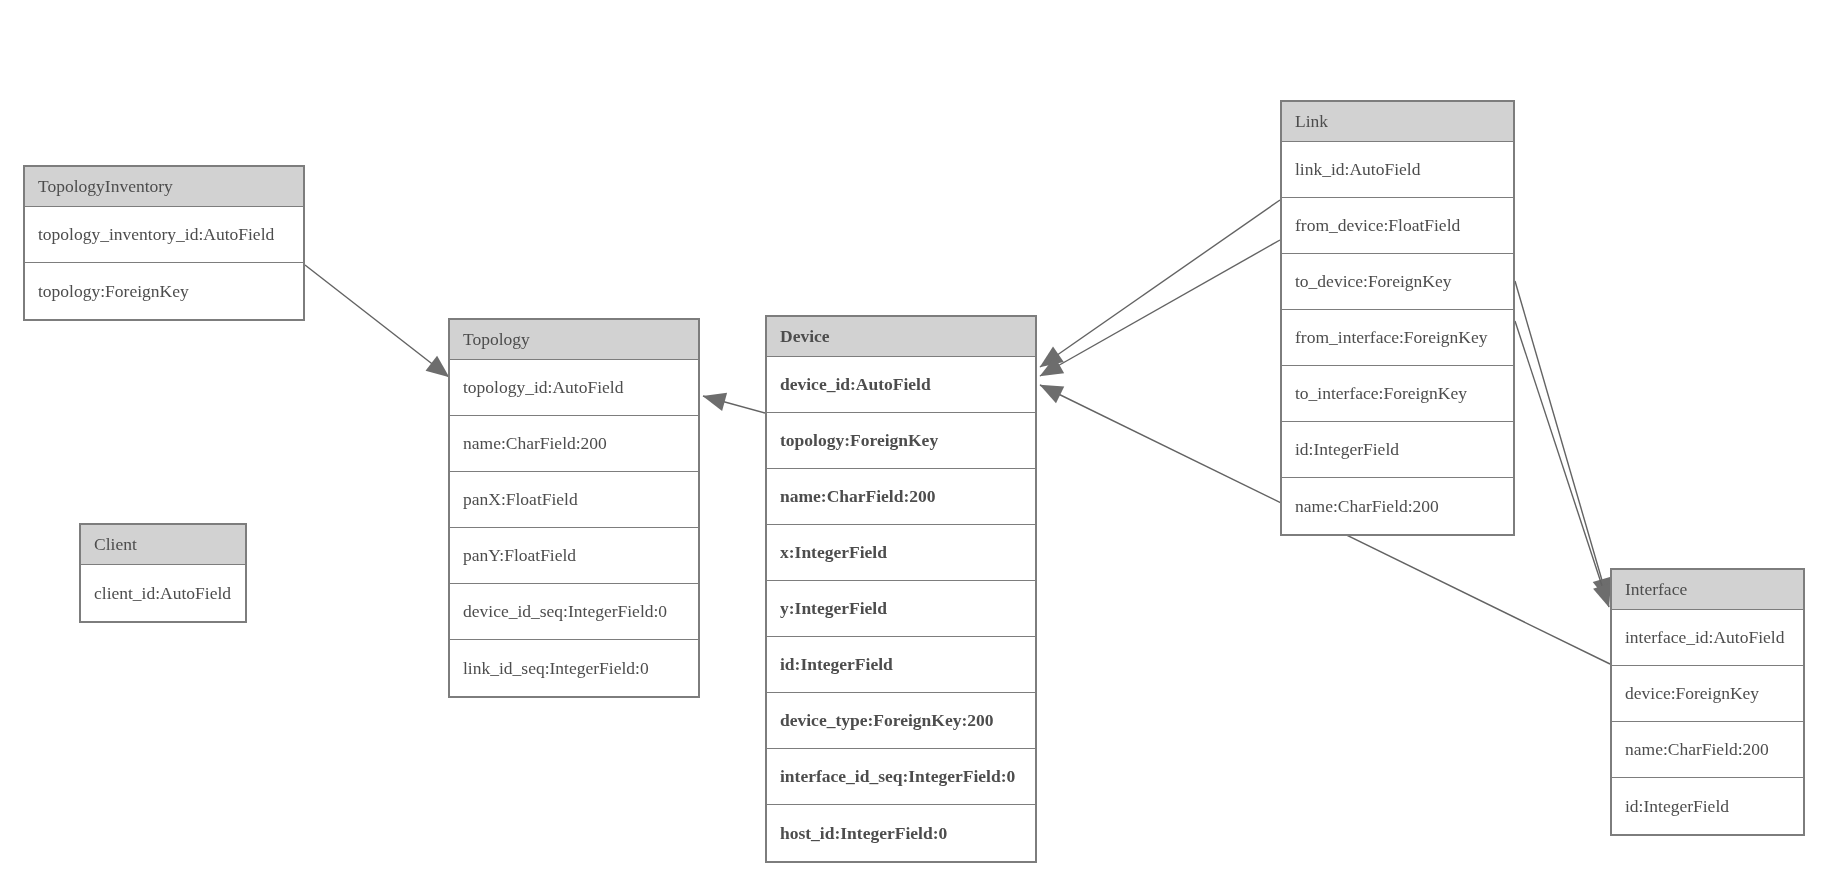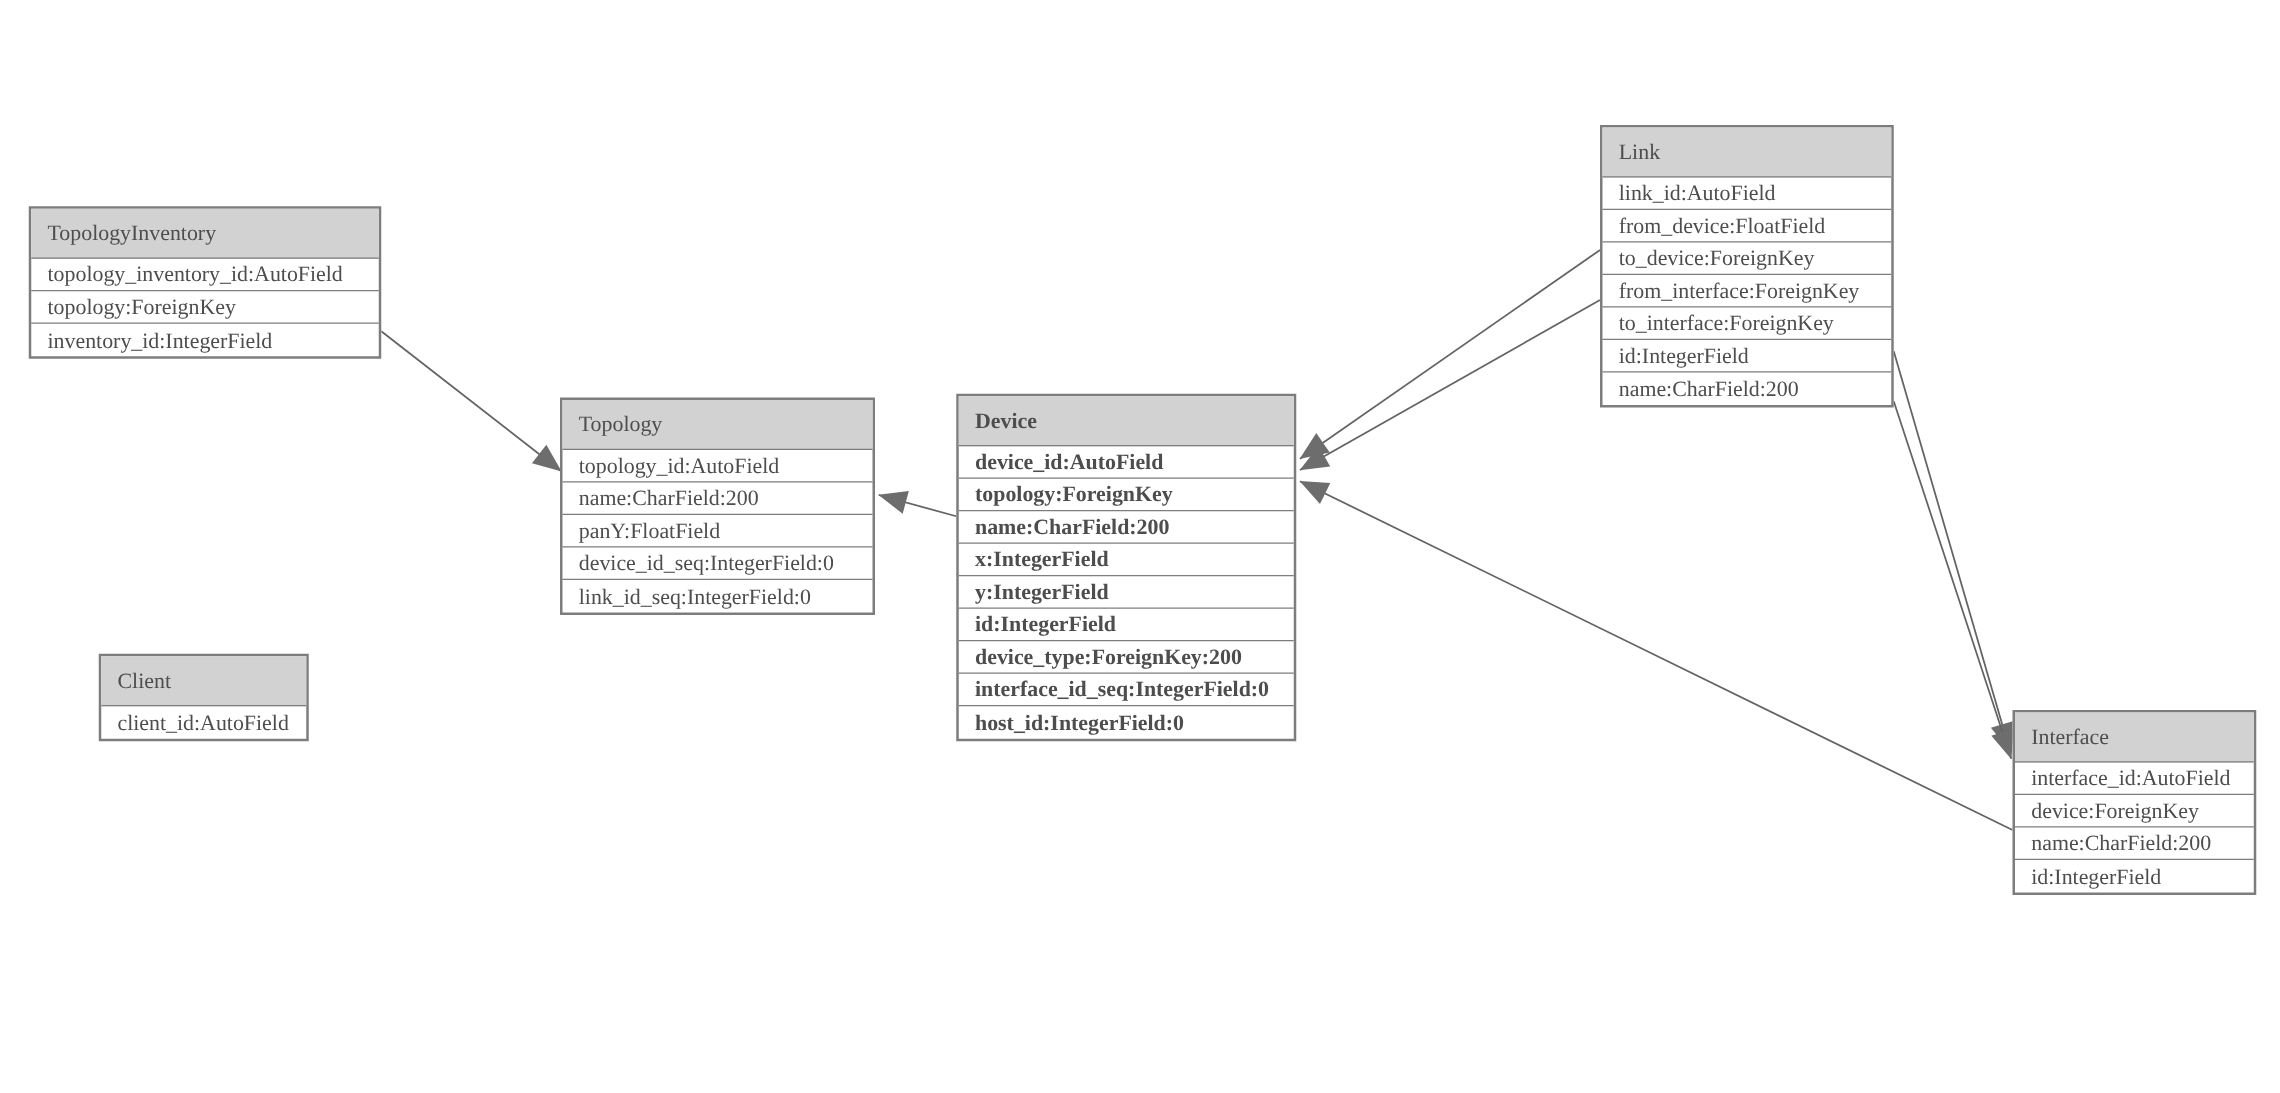--- a/index.html
+++ b/index.html
@@ -25,21 +25,21 @@
     display: flex;
     align-items: center;
     padding: 16px 13px;
     font-size: 17.5px;
     color: var(--text-color, #4d4d4d);
     box-sizing: border-box;
     white-space: nowrap;
     overflow: hidden;
   }
   .entity-row {
-    height: 26px;
+    height: 56px;
     border-bottom: 1px solid var(--border-color, #7d7d7d);
     display: flex;
     align-items: center;
     padding: 0 13px;
     font-size: 17.5px;
     color: var(--text-color, #4d4d4d);
     box-sizing: border-box;
     white-space: nowrap;
     overflow: hidden;
   }
@@ -63,26 +63,26 @@
         <line x1="1610" y1="664" x2="1040" y2="385" stroke="#636363" stroke-width="1.4" marker-end="url(#arrowhead)"></line>
         <line x1="1515" y1="281" x2="1608" y2="601" stroke="#636363" stroke-width="1.4" marker-end="url(#arrowhead)"></line>
         <line x1="1515" y1="321" x2="1609" y2="607" stroke="#636363" stroke-width="1.4" marker-end="url(#arrowhead)"></line>
       </g>
   </svg>
 
 <div class="entity" style="left: 23px; top: 165px; width: 282px;">
       <div class="entity-header">TopologyInventory</div>
       <div class="entity-row">topology_inventory_id:AutoField</div>
       <div class="entity-row">topology:ForeignKey</div>
-      <div class="entity-row">inventory_id:IntegerField</div>
     </div>
     <div class="entity" style="left: 448px; top: 318px; width: 252px;">
       <div class="entity-header">Topology</div>
       <div class="entity-row">topology_id:AutoField</div>
       <div class="entity-row">name:CharField:200</div>
+      <div class="entity-row">panX:FloatField</div>
       <div class="entity-row">panY:FloatField</div>
       <div class="entity-row">device_id_seq:IntegerField:0</div>
       <div class="entity-row">link_id_seq:IntegerField:0</div>
     </div>
     <div class="entity" style="left: 79px; top: 523px; width: 168px;">
       <div class="entity-header">Client</div>
       <div class="entity-row">client_id:AutoField</div>
     </div>
     <div class="entity" style="left: 765px; top: 315px; width: 272px; font-weight: bold;">
       <div class="entity-header">Device</div>

